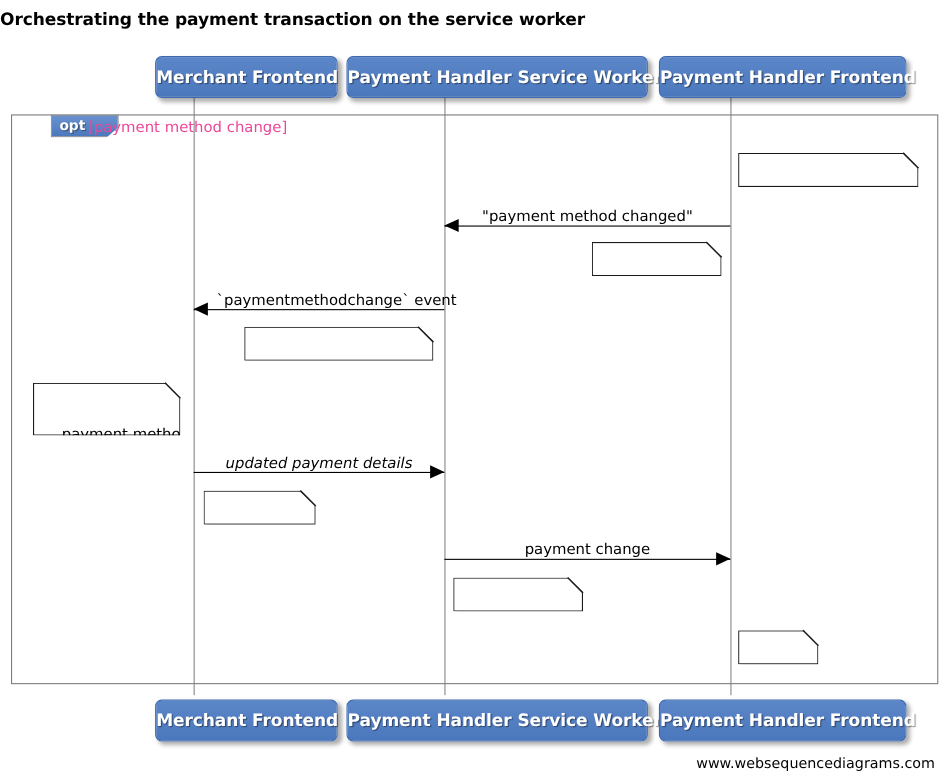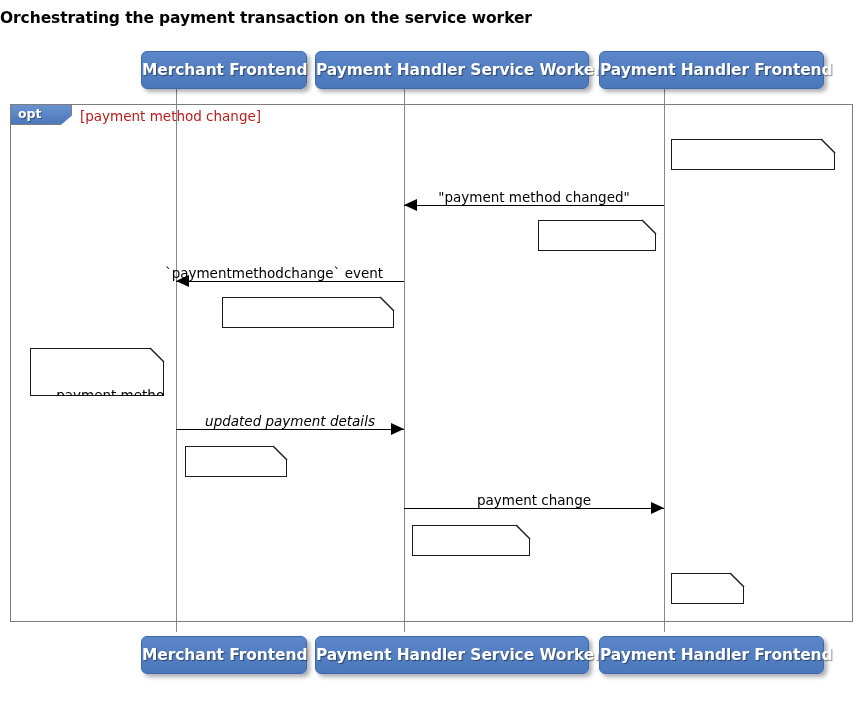--- a/index.html
+++ b/index.html
@@ -82,25 +82,26 @@
     box-sizing: border-box;
     background: #5280c5;
     background: linear-gradient(to bottom, #6a92cf 0%, #4b77bc 100%);
     border: 1px solid #7d7d7d;
     color: #ffffff;
     font-size: 12.5px;
     font-weight: bold;
     padding: 1px 0 2px 7px;
     text-shadow: 1px 1px 1px rgba(0,0,0,0.4);
     clip-path: polygon(0 0, 100% 0, 100% 55%, 82% 100%, 0 100%);
+    margin-left: 36px;
   }
   .frame-condition {
     position: absolute;
     font-size: 13.5px;
-    color: #b91c1c;
+    color: #ec4899;
     white-space: nowrap;
   }
 
   
   .msg-line {
     position: absolute;
     height: 0;
     border-top: 1.6px solid #000000;
   }
   .arrow-head {
@@ -201,21 +202,21 @@
 
   <div class="note note-clip" style="left:538px; top:220px; width:118px; height:31px;">
     <span class="fold-line"></span>
     <span class="note-text">`.postMessage()`</span>
   </div>
   <svg width="16" height="16" style="position:absolute; left:641px; top:219px;">
     <path d="M1 1 L15 15 L15 1 Z" fill="#ffffff" stroke="none"></path>
     <path d="M1 1 L15 15" stroke="#1a1a1a" stroke-width="1.4" fill="none"></path>
   </svg>
 
-  <div class="msg-label" style="left:160px; top:265px; width:228px;">`paymentmethodchange` event</div>
+  <div class="msg-label" style="left:192px; top:265px; width:228px;">`paymentmethodchange` event</div>
   <div class="msg-line" style="left:176px; top:281px; width:228px;"></div>
   <div class="arrow-head arrow-left" style="left:176px; top:275px;"></div>
 
   <div class="note note-clip" style="left:222px; top:297px; width:172px; height:31px;">
     <span class="fold-line"></span>
     <span class="note-text">`.changePaymentMethod()`</span>
   </div>
   <svg width="16" height="16" style="position:absolute; left:379px; top:296px;">
     <path d="M1 1 L15 15 L15 1 Z" fill="#ffffff" stroke="none"></path>
     <path d="M1 1 L15 15" stroke="#1a1a1a" stroke-width="1.4" fill="none"></path>
@@ -259,14 +260,15 @@
 
   <div class="note note-clip" style="left:671px; top:573px; width:73px; height:31px;">
     <span class="fold-line"></span>
     <span class="note-text">update UI</span>
   </div>
   <svg width="16" height="16" style="position:absolute; left:729px; top:572px;">
     <path d="M1 1 L15 15 L15 1 Z" fill="#ffffff" stroke="none"></path>
     <path d="M1 1 L15 15" stroke="#1a1a1a" stroke-width="1.4" fill="none"></path>
   </svg>
 
+  <div class="footer-credit">www.websequencediagrams.com</div>
 
 </div>
 
 </body></html>

